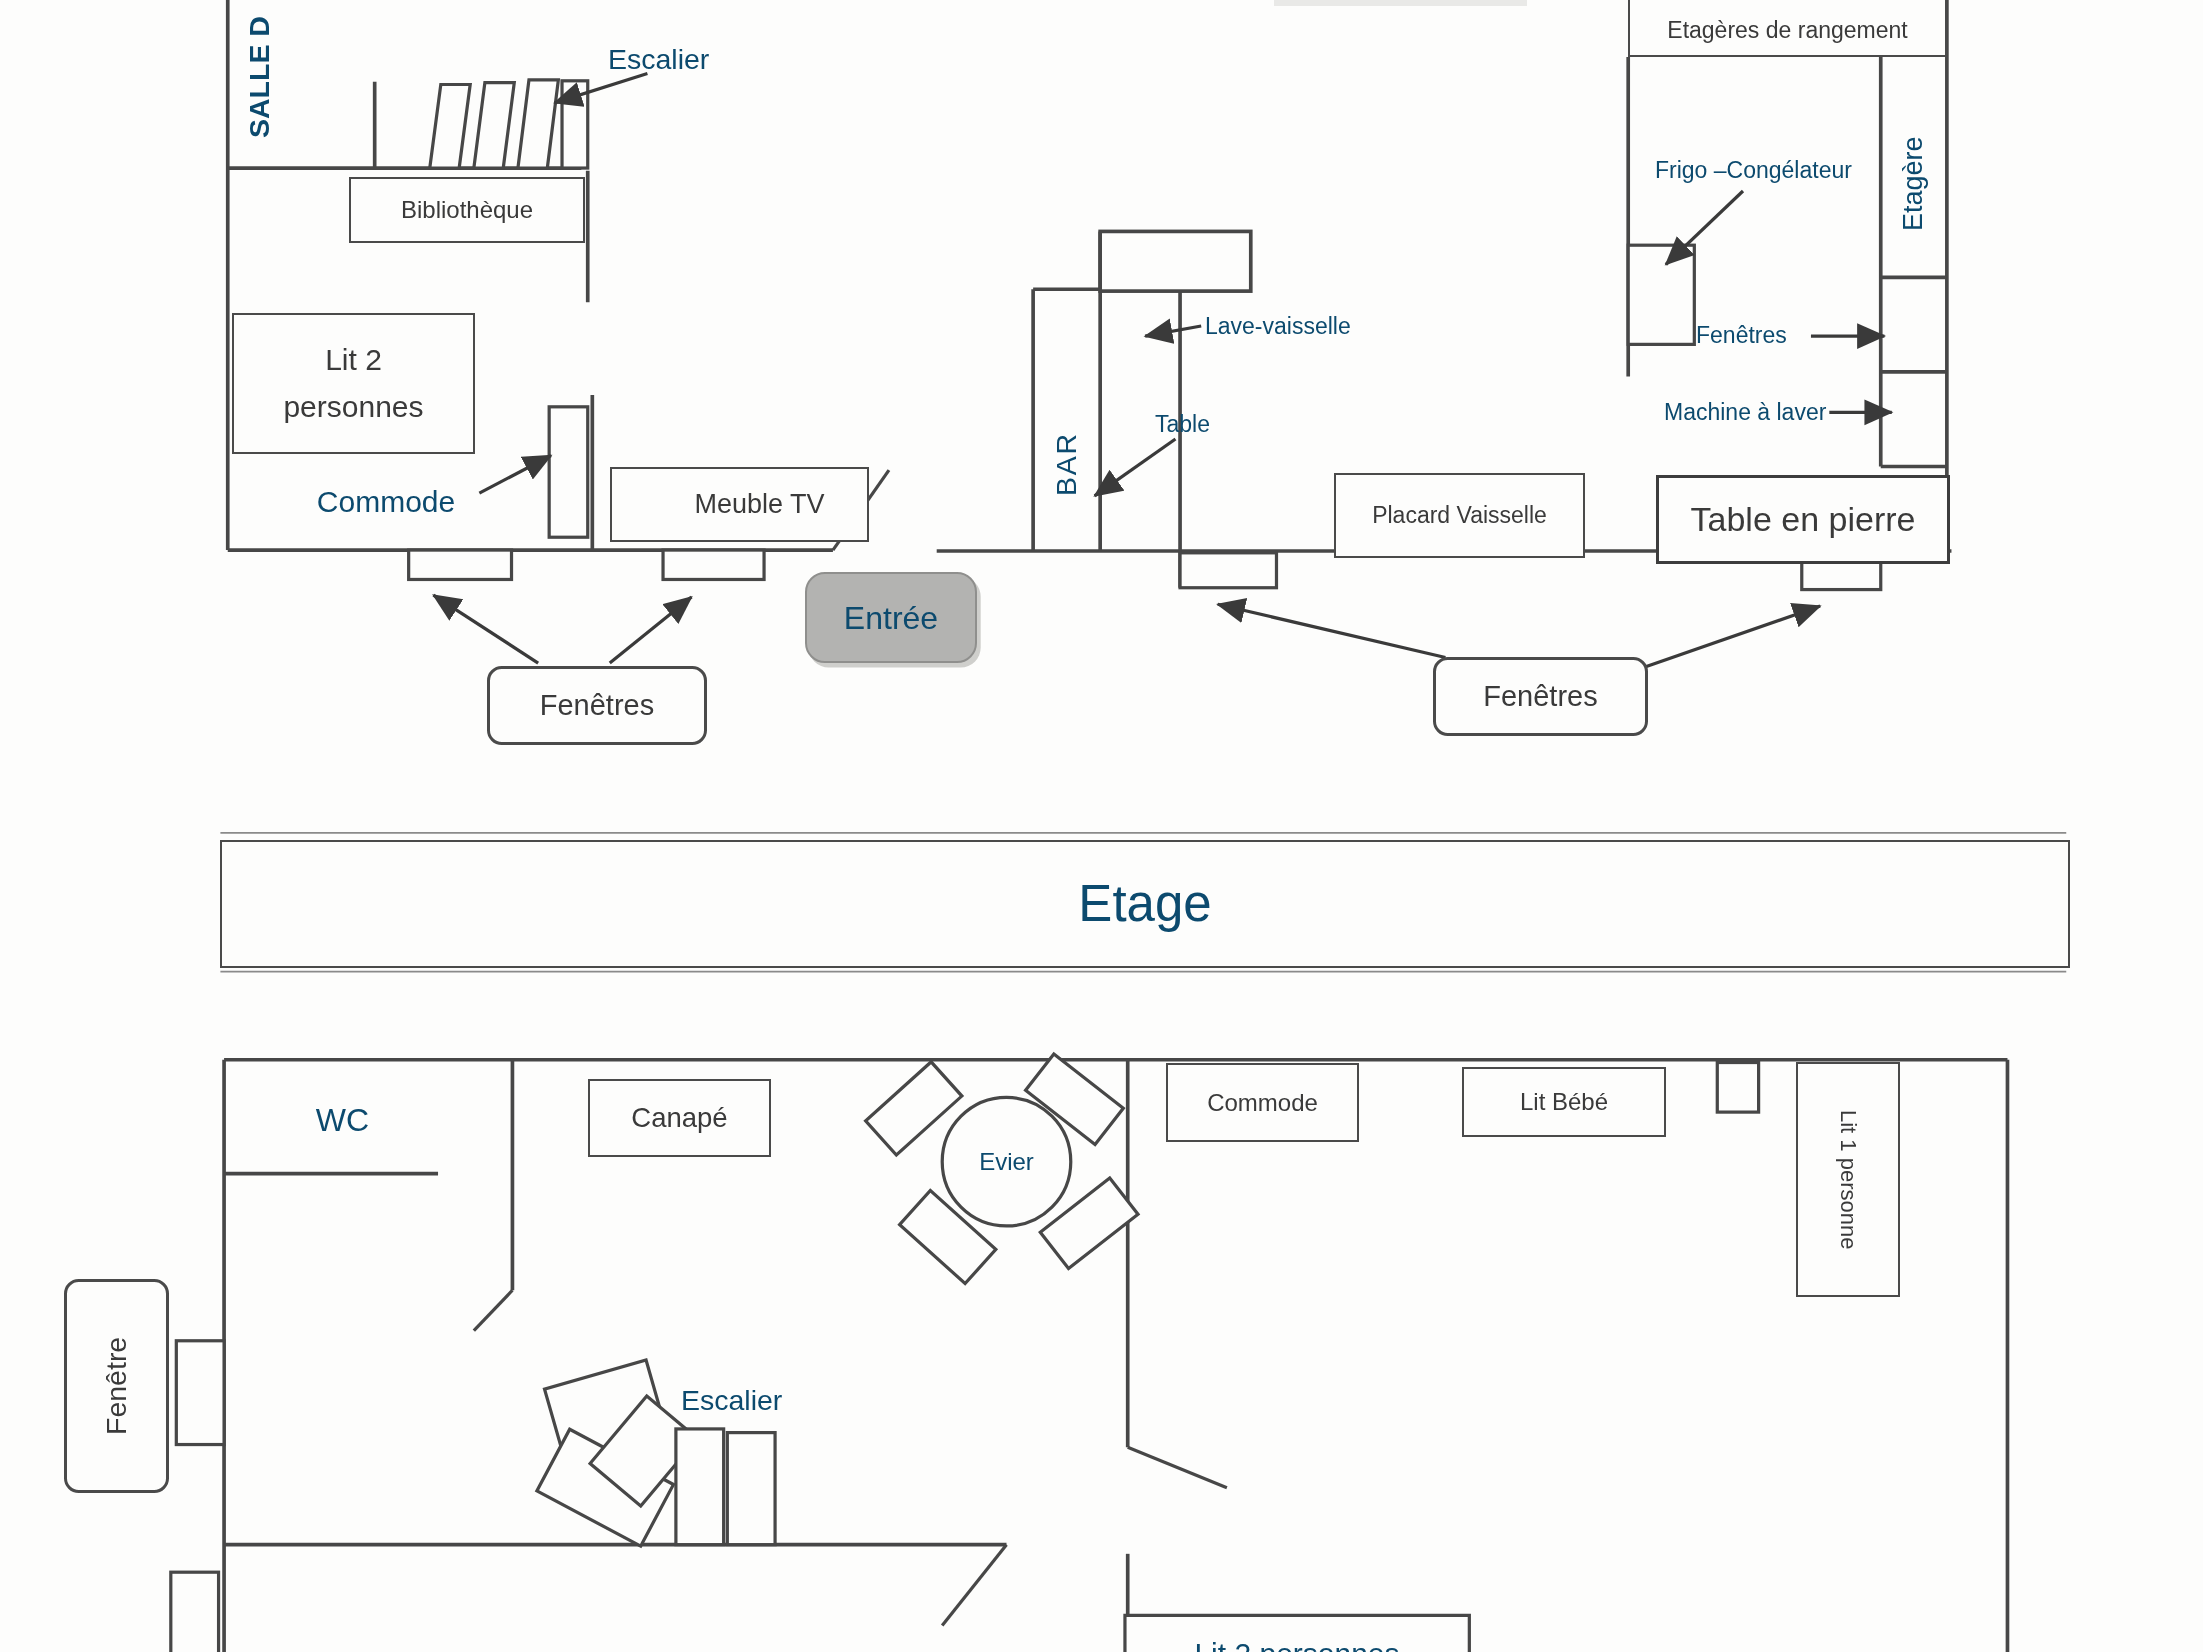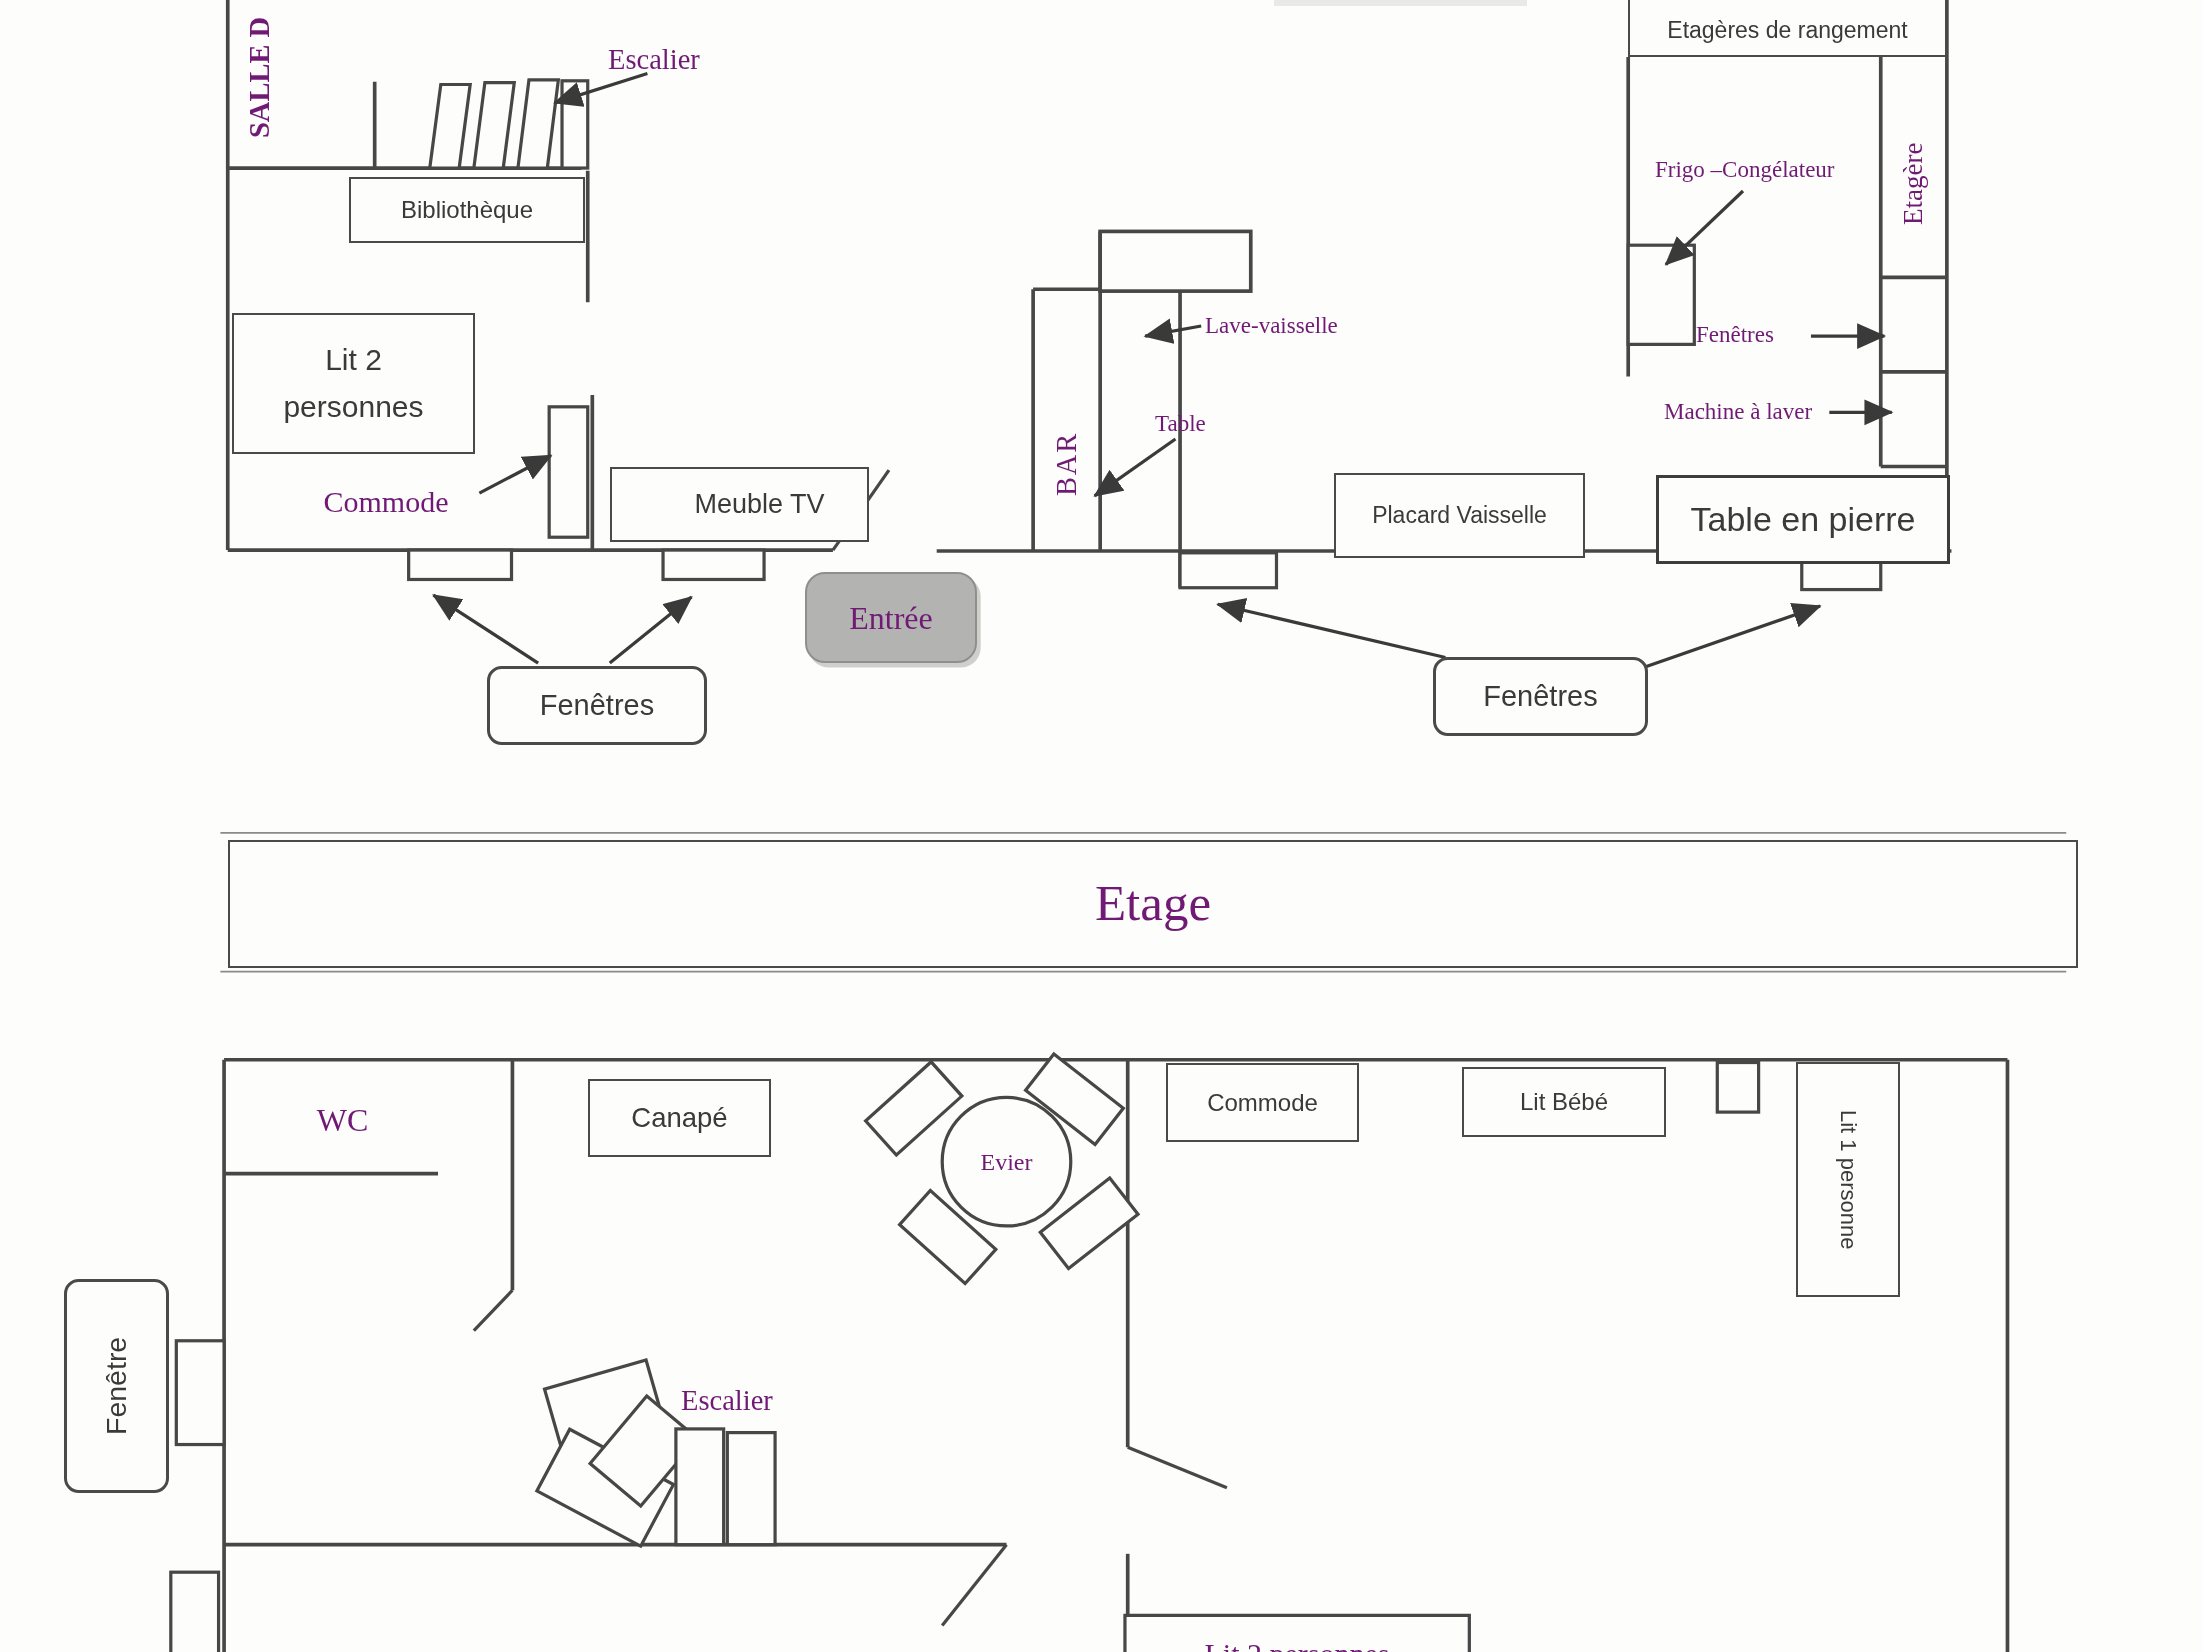--- a/index.html
+++ b/index.html
@@ -4,31 +4,31 @@
 <style>
   html,body{margin:0;padding:0;background:#e8e8e8;}
   .plan{
     position:relative; width:2204px; height:1653px;
     background:#fdfdfc; overflow:hidden;
     font-family:"Liberation Sans", sans-serif;
     color:#3a3a3a;
   }
   svg.geom{position:absolute;left:0;top:0;}
   .lbl{position:absolute; display:flex; align-items:center; justify-content:center;
-       text-align:center; color:#701a75; line-height:1.25; white-space:pre;font-family:Liberation Serif, serif;}
+       text-align:center; color:#0c4a6e; line-height:1.25; white-space:pre;}
   .box{position:absolute; display:flex; align-items:center; justify-content:center;
        border:2.8px solid #4a4a4a; background:#fdfdfc; color:#3a3a3a; text-align:center;}
   .rounded{border-radius:14.7px;}
   .vup{writing-mode:vertical-rl; transform:rotate(180deg);}
   .vdown{writing-mode:vertical-rl;}
   .left-align{justify-content:flex-start; text-align:left;}
   .smudge{position:absolute; background:#d9d9d6; opacity:.55;}
   .entree{background:#b3b3b1; border:2.8px solid #8f8f8d; border-radius:20px;
           box-shadow:3.7px 4.6px 0 #cfcfcc;}
-  .banner{border:2.8px solid #4a4a4a; background:#fdfdfc;margin-left:8px;}
+  .banner{border:2.8px solid #4a4a4a; background:#fdfdfc;}
   .thick{border-width:3.7px; border-color:#3d3d3d;}
 </style>
 </head>
 <body>
 
 <div class="plan">
 
   <div class="smudge" style="left:1274px;top:0;width:253px;height:5.5px;"></div>
 
   <svg class="geom" width="2204" height="1653" viewBox="0 0 2400 1800">

